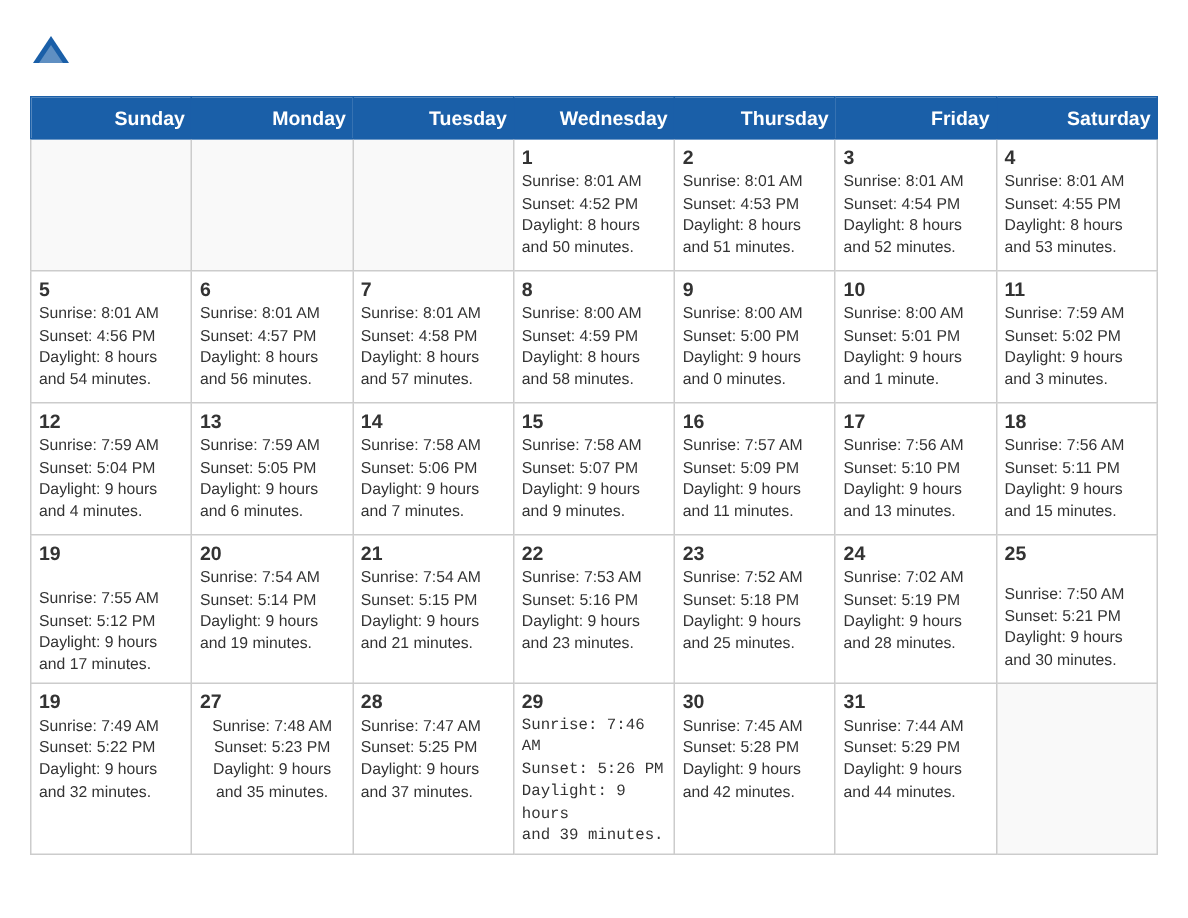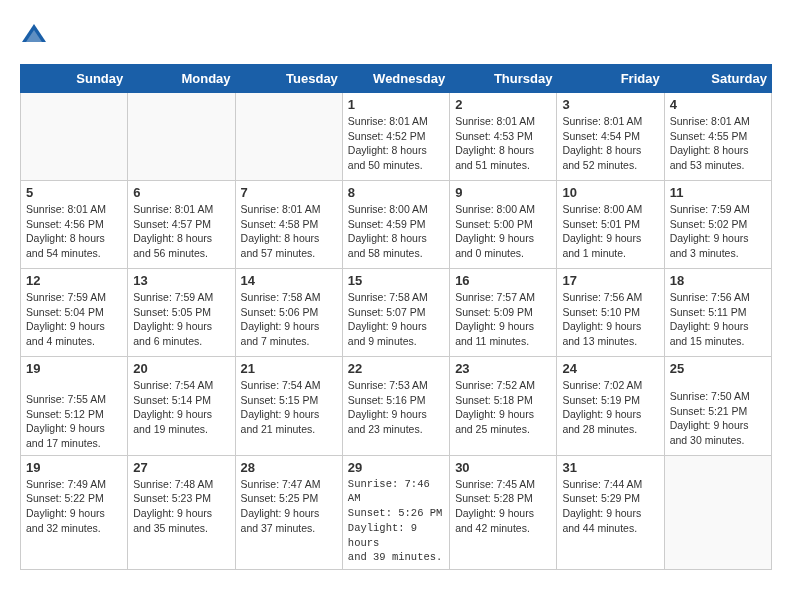--- a/index.html
+++ b/index.html
@@ -304,21 +304,21 @@
       <tr>
         <td>
           <span class="day-num">19</span>
           <div class="day-info" style="white-space: pre-line;">Sunrise: 7:49 AM
 Sunset: 5:22 PM
 Daylight: 9 hours
 and 32 minutes.</div>
         </td>
         <td>
           <span class="day-num">27</span>
-          <div class="day-info" style="white-space: pre-line;">Sunrise: 7:48 AM
+          <div class="day-info" style="white-space: pre-line; text-align: center;">Sunrise: 7:48 AM
 Sunset: 5:23 PM
 Daylight: 9 hours
 and 35 minutes.</div>
         </td>
         <td>
           <span class="day-num">28</span>
           <div class="day-info" style="white-space: pre-line;">Sunrise: 7:47 AM
 Sunset: 5:25 PM
 Daylight: 9 hours
 and 37 minutes.</div>

